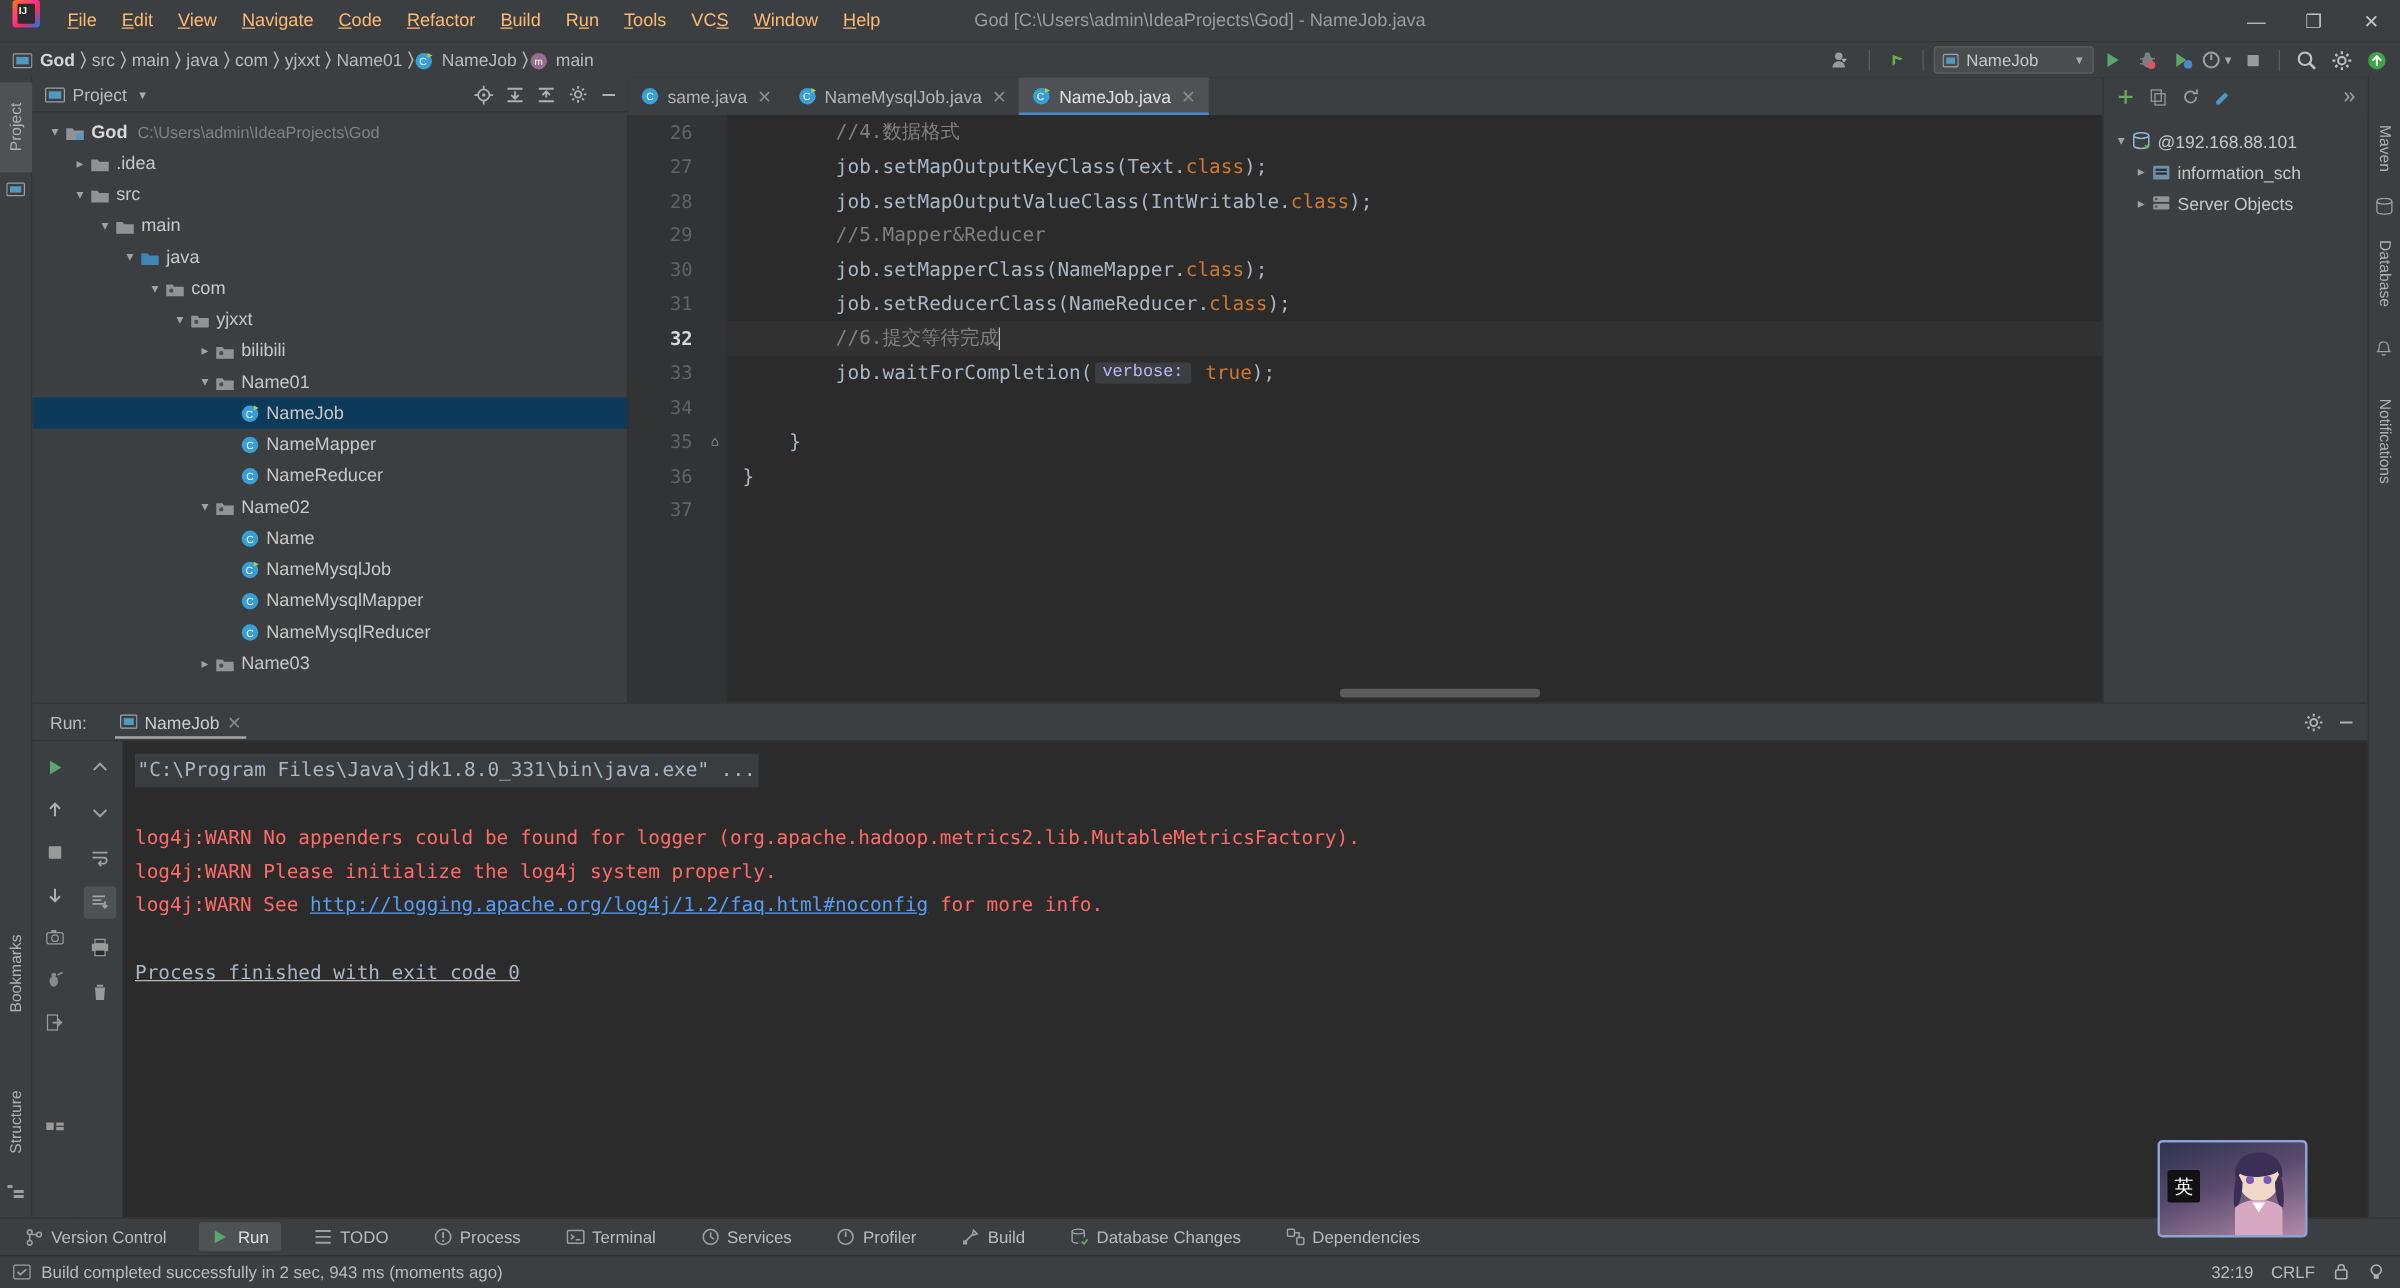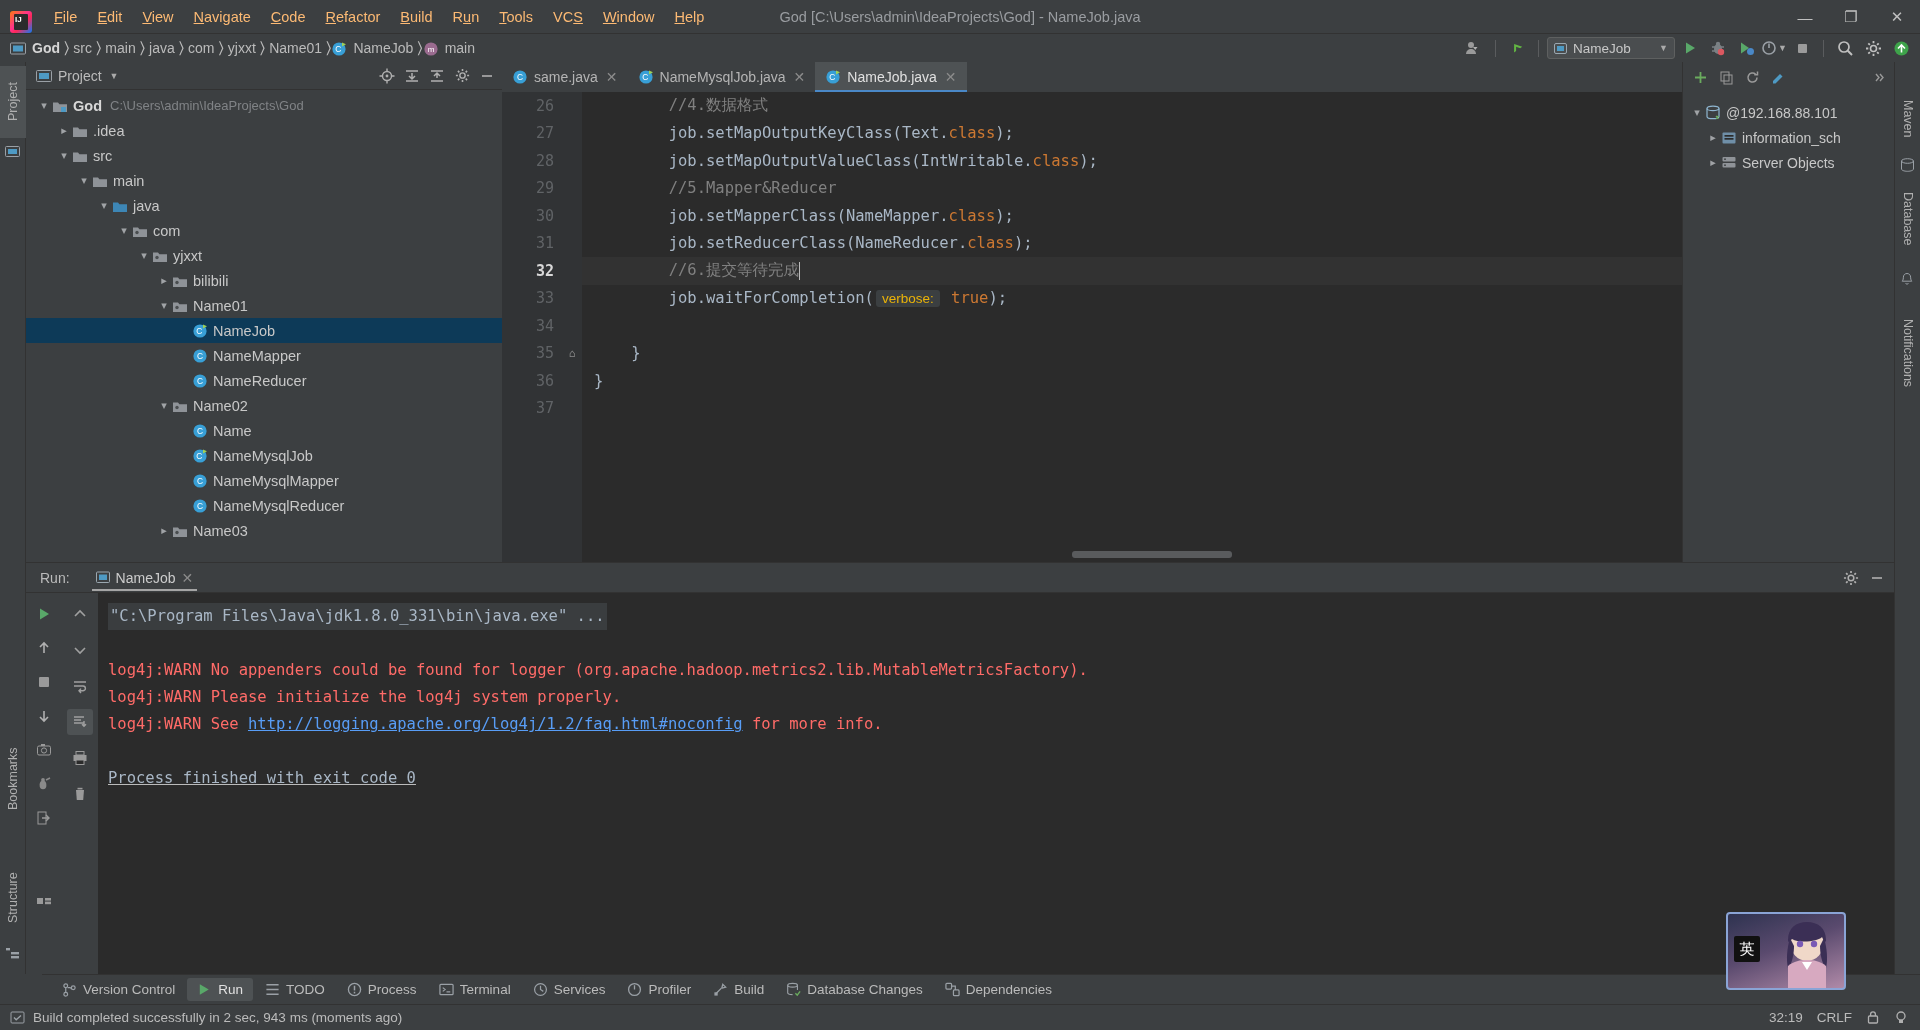--- a/index.html
+++ b/index.html
@@ -8,21 +8,21 @@
     background:#3c3f41;
     font-family:"Liberation Sans", sans-serif;
     color:#bbbbbb;
     -webkit-font-smoothing:antialiased;
   }
   #app { position:relative; width:1920px; height:1030px; background:#3c3f41; }
 
   
   .titlebar {
     position:absolute; left:0; top:0; width:1920px; height:34px;
-    background:#3c3f41; display:flex; align-items:flex-end;
+    background:#3c3f41; display:flex; align-items:flex-start;
     border-bottom:1px solid #323232;
   }
   .ij-logo { width:22px; height:22px; margin:0 12px 0 10px; position:relative; flex:none; }
   .ij-logo .sq { position:absolute; inset:0; border-radius:3px;
     background:linear-gradient(135deg,#f97a12 0%,#ff318c 45%,#fe2857 60%,#087cfa 100%); }
   .ij-logo .inner { position:absolute; left:4px; top:3px; width:14px; height:16px;
     background:#2b2b2b; border-radius:1px; }
   .ij-logo .ij { position:absolute; left:5px; top:4px; color:#fff;
     font-size:8px; font-weight:bold; letter-spacing:0px; font-family:"Liberation Sans",sans-serif; }
   .menubar { display:flex; align-items:center; height:100%; }
@@ -117,22 +117,22 @@
   .cline { height:27.5px; display:flex; align-items:center; position:relative; }
   .cline.cur .lnum { color:#d8d8d8; font-weight:bold; }
   .cline.cur .ctext { background:#323232;text-align:right; }
   .lnum { width:60px; text-align:right; color:#606366; font-size:15px; padding-right:8px;
     font-family:"DejaVu Sans Mono",monospace; flex:none; }
   .fold { width:20px; text-align:center; color:#8b8b8b; font-size:11px; flex:none; }
   .ctext { flex:1; height:27.5px; display:flex; align-items:center; padding-left:12px; white-space:pre; }
   .kw { color:#cc7832; }
   .cm { color:#808080; }
   .plain { color:#a9b7c6; }
-  .hintchip { background:#3b3f41; color:#eab308; border-radius:3px; padding:1px 6px; font-size:13.5px;
-    font-family:Liberation Sans, sans-serif; margin:0 2px; }
+  .hintchip { background:#3b3f41; color:#c4b5fd; border-radius:3px; padding:1px 6px; font-size:13.5px;
+    font-family:Liberation Mono, monospace; margin:0 2px; }
   .caret { display:inline-block; width:1.5px; height:18px; background:#bbbbbb; vertical-align:middle; }
   .scroll-v { position:absolute; right:2px; top:170px; width:6px; height:200px; background:#595b5d; border-radius:3px; }
   .scroll-h { position:absolute; left:570px; bottom:4px; width:160px; height:7px; background:#595b5d; border-radius:3px; }
   .ok-check { position:absolute; right:10px; top:8px; color:#5a9e5a; font-size:15px; }
 
   
   .db-panel {
     position:absolute; right:26px; top:62px; width:212px; height:500px;
     background:#3c3f41; border-left:1px solid #323232;
   }
@@ -165,21 +165,21 @@
     font-family:"DejaVu Sans Mono","Liberation Mono",monospace; font-size:15.5px; line-height:27px;
   }
   .c-cmd { color:#a9b7c6; background:#3a3d3f; display:inline-block; padding:0 2px; }
   .c-warn { color:#ff6b68; }
   .c-link { color:#589df6; text-decoration:underline; }
   .c-plain { color:#a9b7c6; }
 
   
   .bottom-tabs {
     position:absolute; left:0; right:0; bottom:26px; height:30px; background:#3c3f41;
-    display:flex; align-items:center; padding-left:10px; gap:2px; border-top:1px solid #323232;margin-left:42px;
+    display:flex; align-items:center; padding-left:10px; gap:16px; border-top:1px solid #323232;
   }
   .btab { display:flex; align-items:center; gap:6px; padding:4px 10px; font-size:13.5px; color:#bbbbbb; }
   .btab.active { background:#4e5254; border-radius:3px; color:#e0e0e0; }
 
   
   .statusbar {
     position:absolute; left:0; right:0; bottom:0; height:26px; background:#3c3f41;
     display:flex; align-items:center; padding-left:10px; font-size:13.5px; color:#bbbbbb;
     border-top:1px solid #323232;
   }

